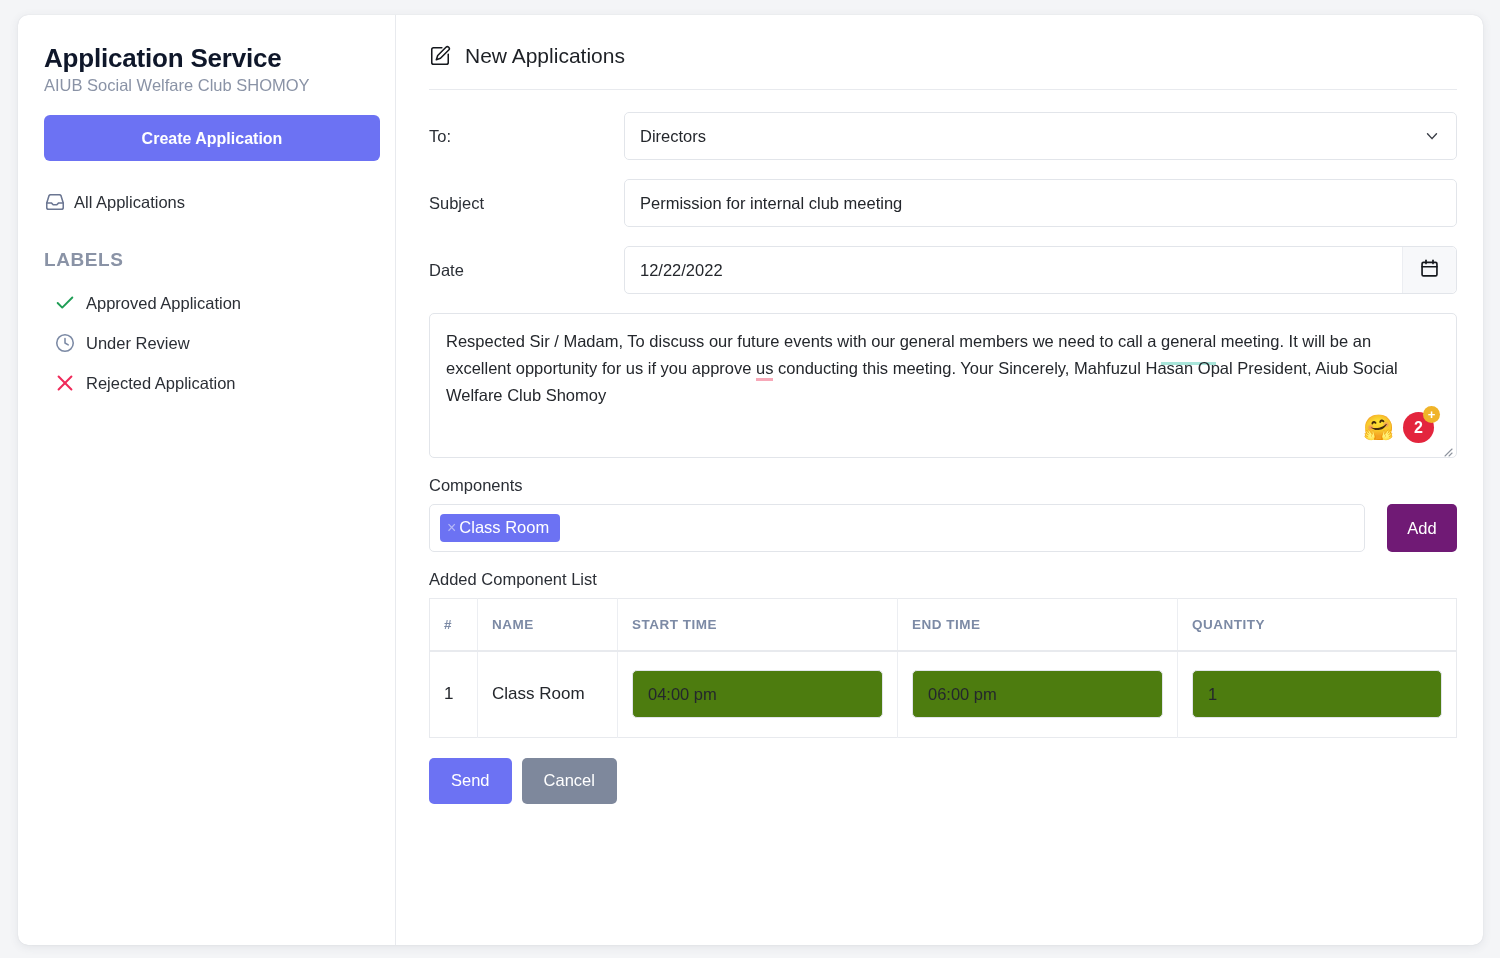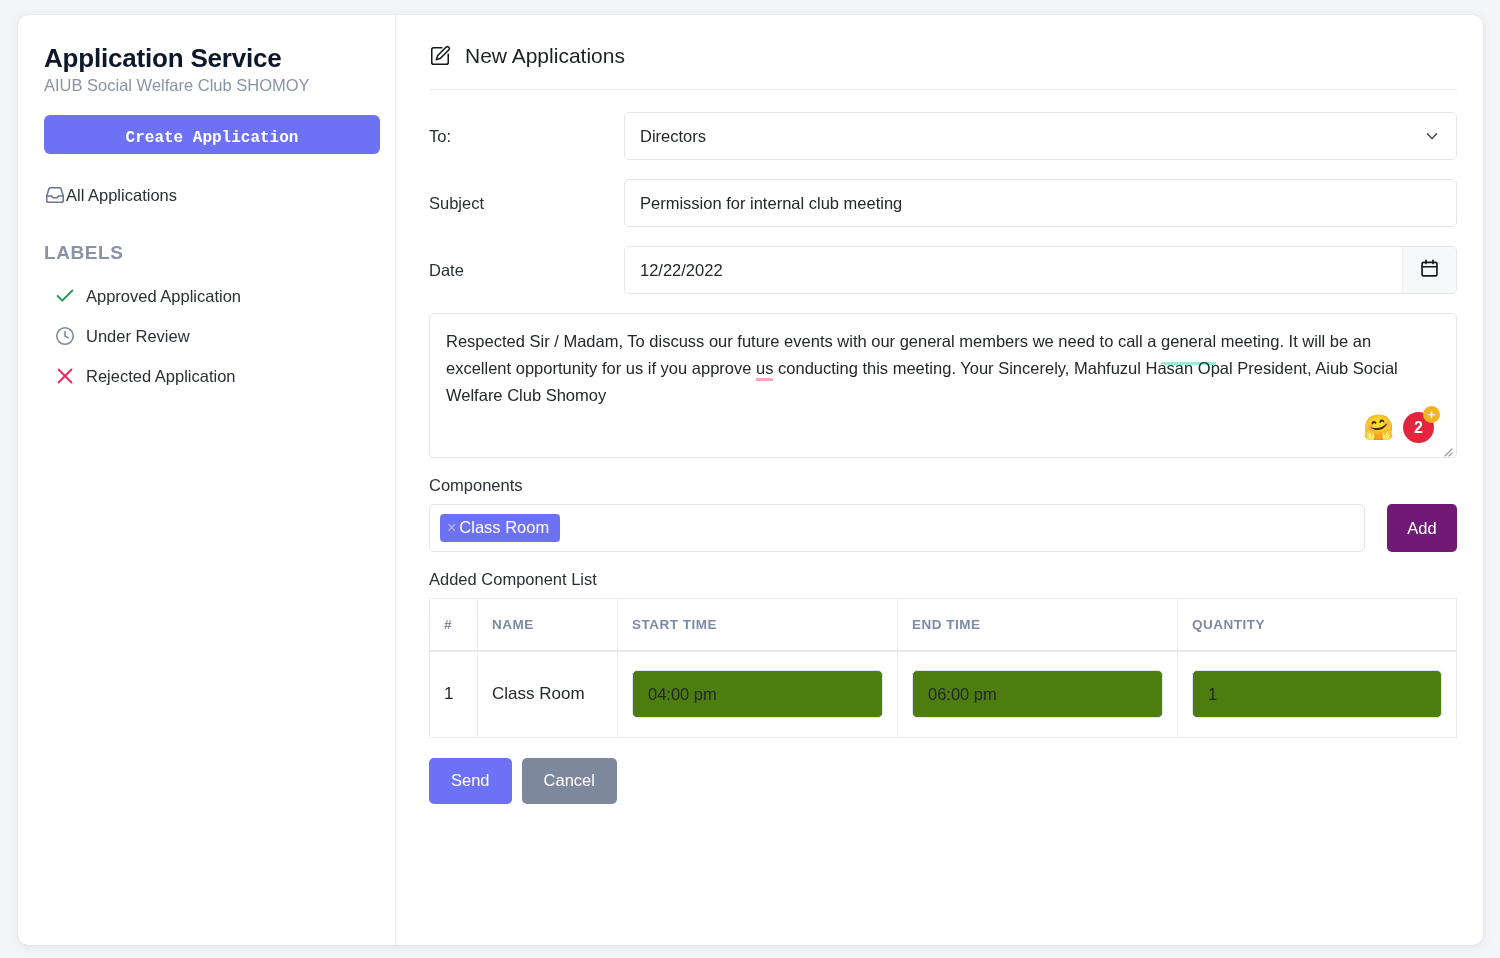--- a/index.html
+++ b/index.html
@@ -37,38 +37,38 @@
     margin: 0 0 2px 0;
   }
   .app-subtitle {
     font-size: 16.5px;
     color: #8a93a6;
     margin: 0 0 20px 0;
   }
   #create-application-button {
     display: block;
     width: 336px;
-    height: 39px;
+    height: 46px;
     line-height: 47px;
     text-align: center;
     background: #6c72f3;
     color: #ffffff;
     font-size: 16px;
     font-weight: bold;
     border: none;
     border-radius: 6px;
     cursor: pointer;
-    font-family: Liberation Mono, monospace;
+    font-family: Liberation Sans, sans-serif;
     padding: 0;
     margin-bottom: 24px;
   }
   .nav-item {
     display: flex;
     align-items: center;
-    gap: 0;
+    gap: 8px;
     height: 34px;
     margin-bottom: 4px;
     cursor: pointer;
   }
   .nav-item .nav-label {
     font-size: 16.5px;
     color: #2b2f36;
   }
   .nav-icon { width: 22px; height: 22px; display: block; flex: 0 0 22px; }
   .labels-heading {

